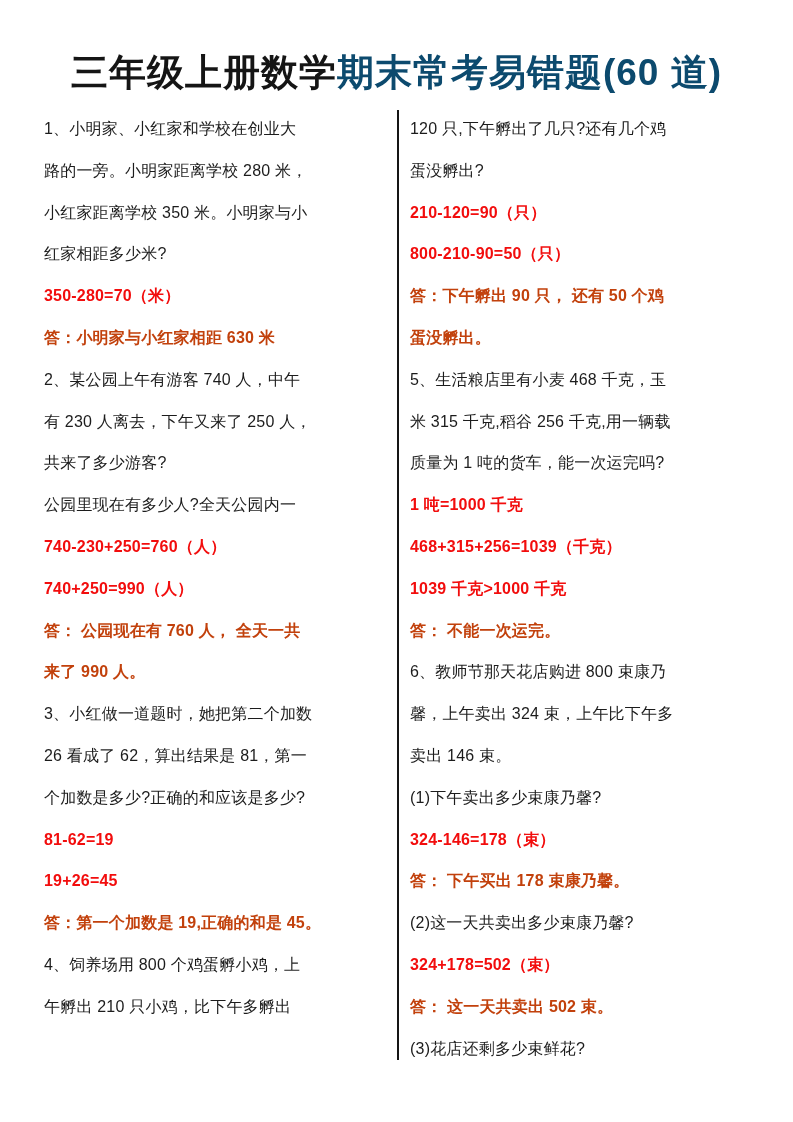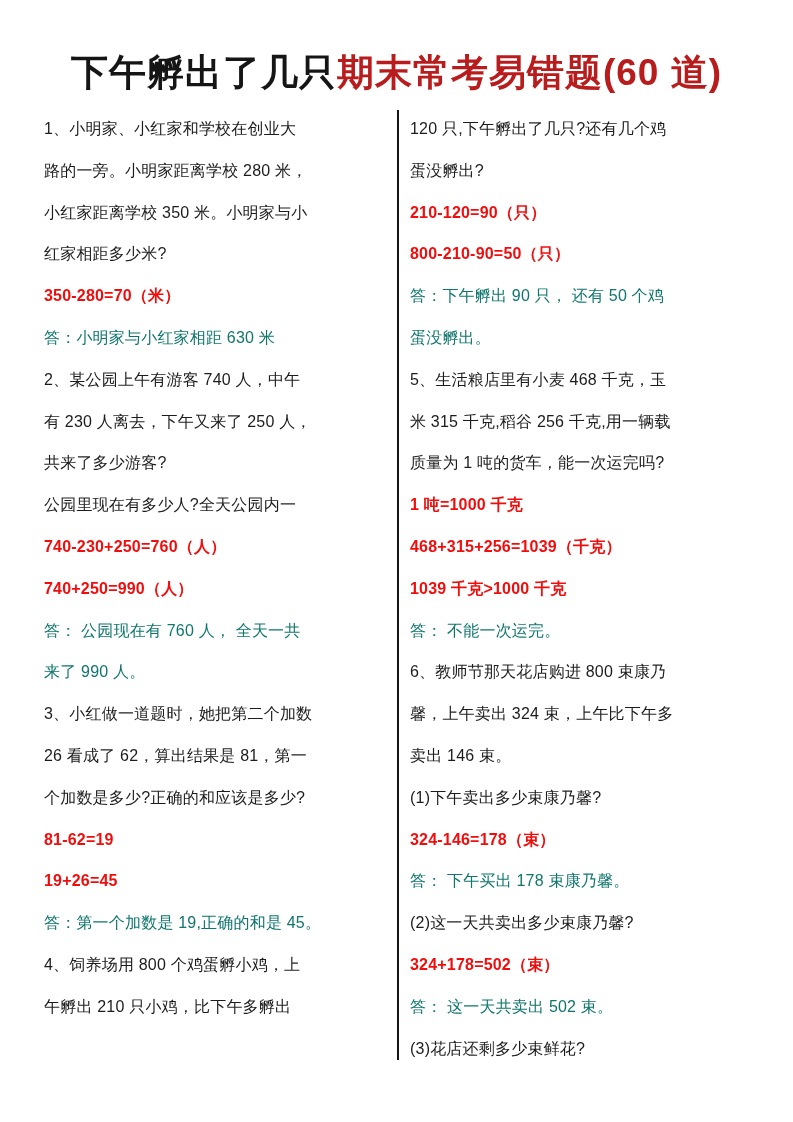--- a/index.html
+++ b/index.html
@@ -19,21 +19,21 @@
     margin: 0;
     padding-top: 50px;
     text-align: center;
     font-size: 37px;
     line-height: 46px;
     font-weight: 800;
     letter-spacing: 1px;
     color: #151515;
     white-space: nowrap;
   }
-  .title .t-blue { color: #b91c1c; }
+  .title .t-blue { color: #0c4a6e; }
   .content {
     display: flex;
     flex-direction: row;
     align-items: flex-start;
     margin-top: 12px;
     padding-left: 44px;
     padding-right: 30px;
   }
   .col { width: 342px; }
   .col.right { width: 347px; }
@@ -46,28 +46,28 @@
   }
   .line {
     height: 41.8px;
     line-height: 41.8px;
     font-size: 16px;
     white-space: nowrap;
     letter-spacing: 0.2px;
   }
   .question { color: #1c1c1c; }
   .equation { color: #f20d0d; font-weight: bold; }
-  .answer   { color: #0f766e; font-weight: normal; }
+  .answer   { color: #c2410c; font-weight: bold; }
 </style>
 </head>
 <body>
 
 <div class="page">
 
-  <h1 class="title"><span class="t-black">下午孵出了几只</span><span class="t-blue">期末常考易错题(60 道)</span></h1>
+  <h1 class="title"><span class="t-black">三年级上册数学</span><span class="t-blue">期末常考易错题(60 道)</span></h1>
 
   <div class="content">
     <div class="col left">
         <div class="line question">1、小明家、小红家和学校在创业大</div>
         <div class="line question">路的一旁。小明家距离学校 280 米，</div>
         <div class="line question">小红家距离学校 350 米。小明家与小</div>
         <div class="line question">红家相距多少米?</div>
         <div class="line equation">350-280=70（米）</div>
         <div class="line answer">答：小明家与小红家相距 630 米</div>
         <div class="line question">2、某公园上午有游客 740 人，中午</div>

